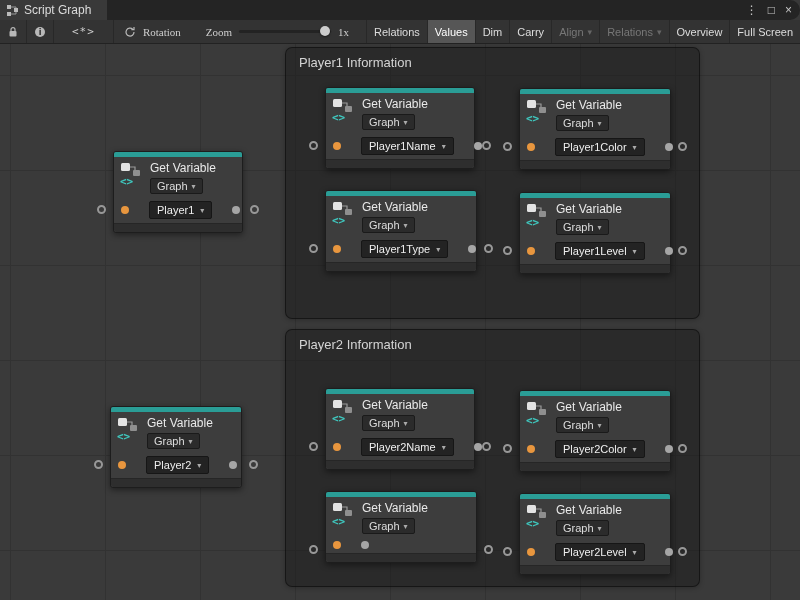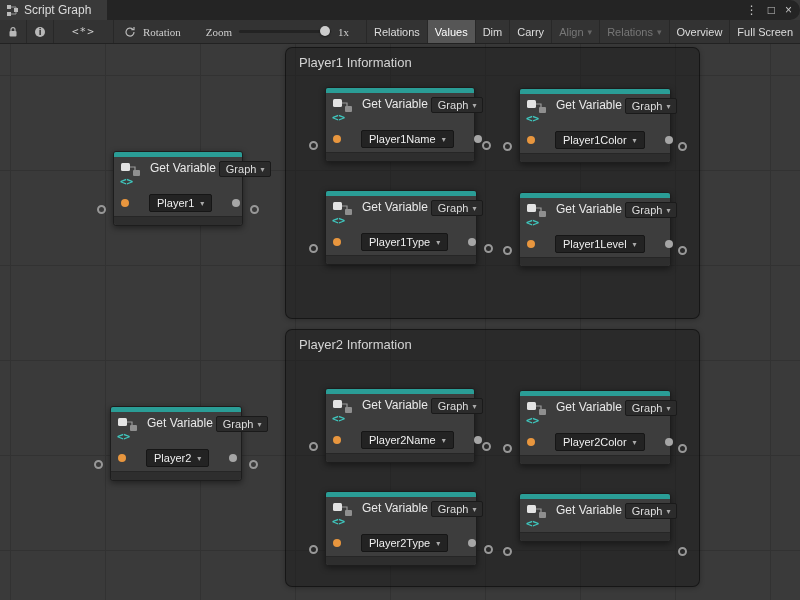--- a/index.html
+++ b/index.html
@@ -41,21 +41,21 @@
 
   
   .group { position:absolute; background:rgba(22,22,22,0.42); border:1px solid rgba(0,0,0,0.45); border-radius:7px; box-shadow:0 1px 5px rgba(0,0,0,0.25); }
   .group-title { padding:7px 13px; font-size:13px; color:#d4d4d4; }
 
   
   .node { position:absolute; background:#3d3d3d; border:1px solid #1d1d1d; border-radius:3px; box-shadow:0 2px 6px rgba(0,0,0,0.45); }
   .strip { height:5px; background:var(--node-accent,#2a9d96); border-radius:2px 2px 0 0; }
   .head { display:flex; padding:4px 6px 3px 6px; gap:6px; }
   .nicon { width:24px; height:26px; flex:none; }
-  .hcol { display:flex; flex-direction:row; gap:3px; align-items:flex-start; }
+  .hcol { display:flex; flex-direction:column; gap:3px; align-items:flex-start; }
   .ntitle { font-size:12px; color:#e9e9e9; line-height:14px; white-space:nowrap; }
   .mini-dd { display:inline-flex; align-items:center; background:#2b2b2b; border:1px solid #1a1a1a; border-radius:2px; padding:1px 6px; font-size:11px; color:#dddddd; gap:4px; }
   .mini-dd::after { content:"▾"; font-size:8px; color:#aaaaaa; }
   .nbody { display:flex; align-items:center; gap:20px; padding:4px 7px; }
   .dot { width:8px; height:8px; border-radius:50%; flex:none; }
   .dot.in  { background:var(--input-port,#e8963e); }
   .dot.out { background:var(--output-port,#a6a6a6); }
   .var-dd { flex:1; display:flex; align-items:center; justify-content:space-between; background:#232323; border:1px solid #161616; border-radius:2px; padding:2px 7px; font-size:11px; color:#efefef; white-space:nowrap; }
   .var-dd::after { content:"▾"; font-size:8px; color:#aaaaaa; margin-left:6px; }
   .nfoot { height:9px; background:#2e2e2e; border-top:1px solid #262626; border-radius:0 0 3px 3px; }
@@ -385,23 +385,20 @@
       </span>
       <span class="hcol">
         <span class="ntitle">Get Variable</span>
         <span class="mini-dd">
               <span>Graph</span>
             </span>
       </span>
     </div>
     <div class="nbody">
       <span class="dot in"></span>
-      <span class="var-dd">
-            <span>Player2Type</span>
-          </span>
       <span class="dot out"></span>
     </div>
     <div class="nfoot"></div>
     <span class="port left"></span>
     <span class="port right"></span>
   </div>
       <div class="node" style="left: 519px; top: 449px; width: 152px;">
     <div class="strip"></div>
     <div class="head">
       <span class="nicon">
@@ -412,18 +409,25 @@
           <text x="0" y="24" font-size="11" font-weight="bold" fill="#3fc8bf" font-family="DejaVu Sans Mono, monospace">&lt;&gt;</text>
         </svg>
       </span>
       <span class="hcol">
         <span class="ntitle">Get Variable</span>
         <span class="mini-dd">
               <span>Graph</span>
             </span>
       </span>
     </div>
+    <div class="nbody">
+      <span class="dot in"></span>
+      <span class="var-dd">
+            <span>Player2Level</span>
+          </span>
+      <span class="dot out"></span>
+    </div>
     <div class="nfoot"></div>
     <span class="port left"></span>
     <span class="port right"></span>
   </div>
     </div>
 </div>
 
 </body></html>

